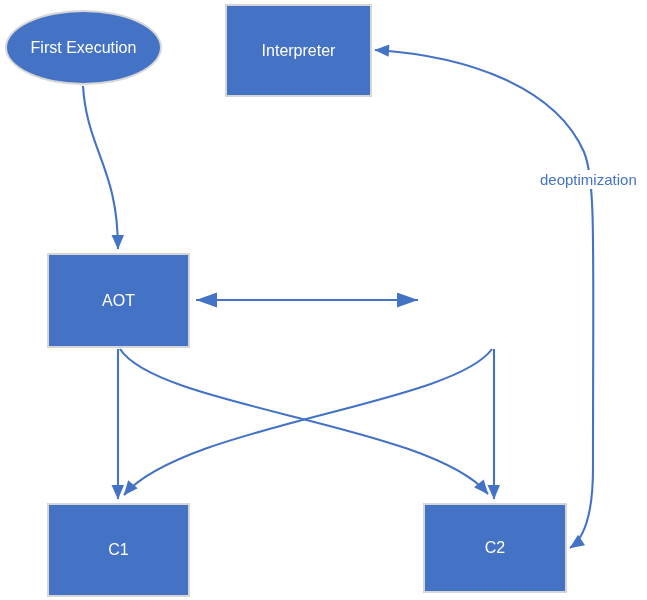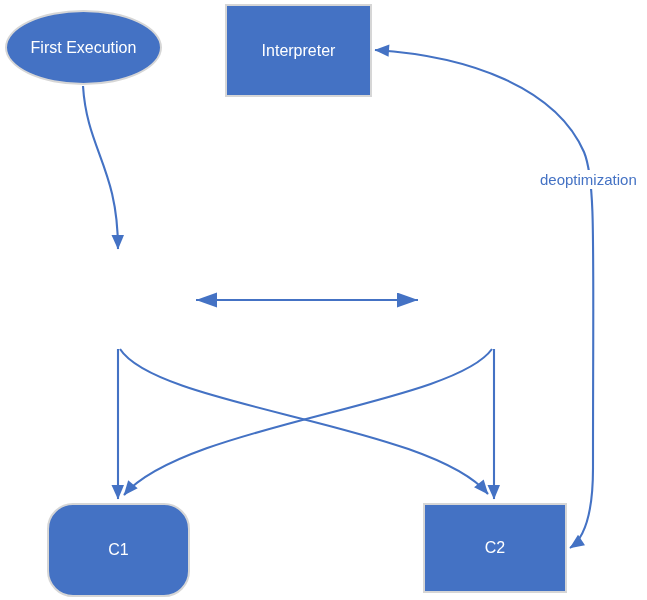--- a/index.html
+++ b/index.html
@@ -42,21 +42,21 @@
     border: 2px solid var(--shape-border);
     color: var(--node-text);
     font-size: 16px;
     line-height: 1.25;
   }
   .node.ellipse { border-radius: 50%; }
   .node-first-execution { left: 5px;   top: 10px;  width: 157px; height: 75px; }
   .node-interpreter     { left: 225px; top: 4px;   width: 147px; height: 93px; }
   .node-aot             { left: 47px;  top: 253px; width: 143px; height: 95px; }
   .node-c1-full-profile { left: 422px; top: 253px; width: 145px; height: 95px; }
-  .node-c1              { left: 47px;  top: 503px; width: 143px; height: 94px; border-radius: 26px; }
+  .node-c1              { left: 47px;  top: 503px; width: 143px; height: 94px; }
   .node-c2              { left: 423px; top: 503px; width: 144px; height: 90px; align-items: center; }
   .node-c1-full-profile .node-label { max-width: 92px; }
   .edge-label {
     position: absolute;
     left: 538px; top: 170px;
     background: var(--background);
     color: var(--edge-label);
     font-size: 15px;
     padding: 1px 2px;
     white-space: nowrap;
@@ -99,20 +99,23 @@
   </svg>
 
   <div class="node node-interpreter">
     <span class="node-label">Interpreter</span>
   </div>
 
   <div class="node ellipse node-first-execution">
     <span class="node-label">First Execution</span>
   </div>
 
+  <div class="node node-aot">
+    <span class="node-label">AOT</span>
+  </div>
 
 
   <div class="node node-c1">
     <span class="node-label">C1</span>
   </div>
 
   <div class="node node-c2">
     <span class="node-label">C2</span>
   </div>
 

